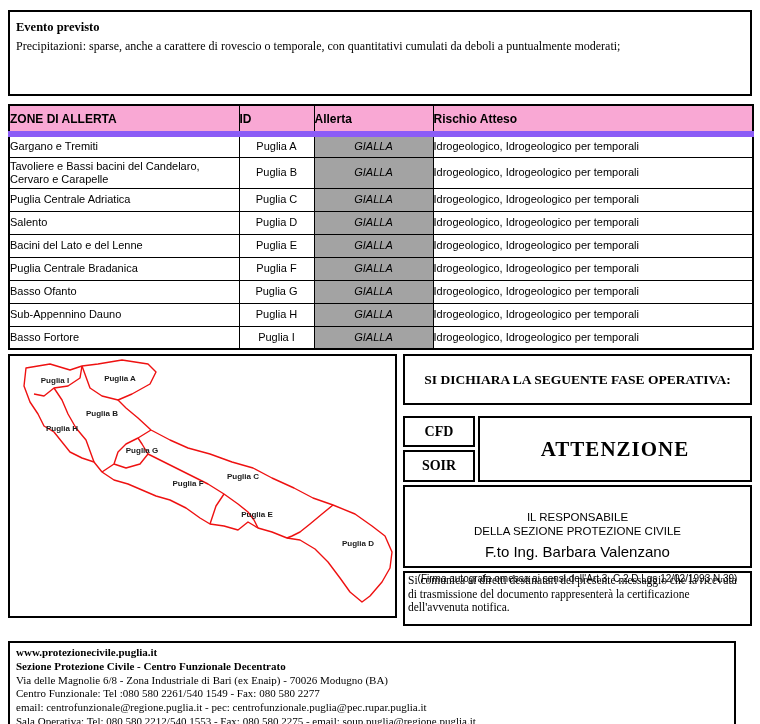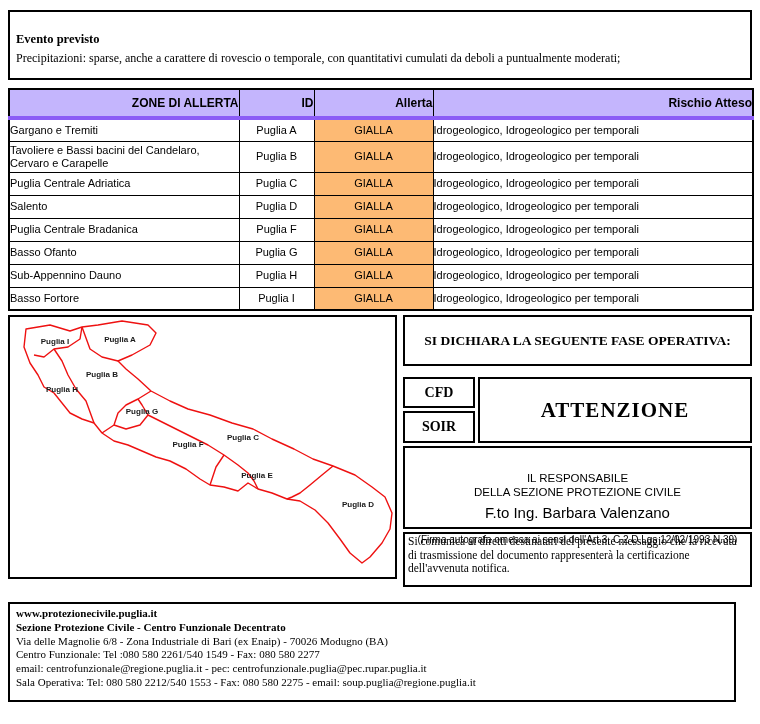--- a/index.html
+++ b/index.html
@@ -7,48 +7,48 @@
   body {
     width:760px; height:724px;
     font-family:"Liberation Sans", sans-serif;
     color:#000;
     position:relative;
   }
   .page { position:absolute; left:8px; top:10px; width:744px; }
 
   
   .evento-box {
-    width:744px; height:70px;
-    border:2px solid #000;
-    padding:20px 6px;
+    width:744px; height:86px;
+    border:2px solid #000;
+    padding:8px 6px;
     font-family:"Liberation Serif", serif;
   }
   .evento-title { font-weight:bold; font-size:12.5px; margin-bottom:4px; }
   .evento-desc  { font-size:12px; }
 
   
   table.alert-table {
     margin-top:8px;
     width:744px;
     border-collapse:collapse;
     table-layout:fixed;
     border:2px solid #000;
     font-size:11px;
   }
   .alert-table th, .alert-table td { border:1px solid #000; }
   .alert-table th {
-    background:#c4b5fd;
+    background:#f9a8d4;
     font-size:12px; font-weight:bold;
-    height:29px; text-align:right;
-    border-bottom:4px solid #8b5cf6;
+    height:29px; text-align:left;
+    border-bottom:6px solid #8b5cf6;
   }
   .alert-table td { height:23px; padding:2px 0; line-height:13px; }
   td.c-zone { text-align:left; }
   td.c-id, td.c-allerta { text-align:center; }
-  td.c-allerta { background:#fdba74; }
+  td.c-allerta { background:#a3a3a3;font-style:italic; }
   td.c-rischio { text-align:left; }
 
   
   .mid-row { display:flex; margin-top:4px; gap:6px; }
   .map-box {
     width:389px; height:264px;
     border:2px solid #000;
     position:relative;
     flex:none;
   }
@@ -147,20 +147,26 @@
       </tr>
       <tr>
         <td class="c-zone">Puglia Centrale Adriatica</td>
         <td class="c-id">Puglia C</td>
         <td class="c-allerta">GIALLA</td>
         <td class="c-rischio">Idrogeologico, Idrogeologico per temporali</td>
       </tr>
       <tr>
         <td class="c-zone">Salento</td>
         <td class="c-id">Puglia D</td>
+        <td class="c-allerta">GIALLA</td>
+        <td class="c-rischio">Idrogeologico, Idrogeologico per temporali</td>
+      </tr>
+      <tr>
+        <td class="c-zone">Bacini del Lato e del Lenne</td>
+        <td class="c-id">Puglia E</td>
         <td class="c-allerta">GIALLA</td>
         <td class="c-rischio">Idrogeologico, Idrogeologico per temporali</td>
       </tr>
       <tr>
         <td class="c-zone">Puglia Centrale Bradanica</td>
         <td class="c-id">Puglia F</td>
         <td class="c-allerta">GIALLA</td>
         <td class="c-rischio">Idrogeologico, Idrogeologico per temporali</td>
       </tr>
       <tr>

